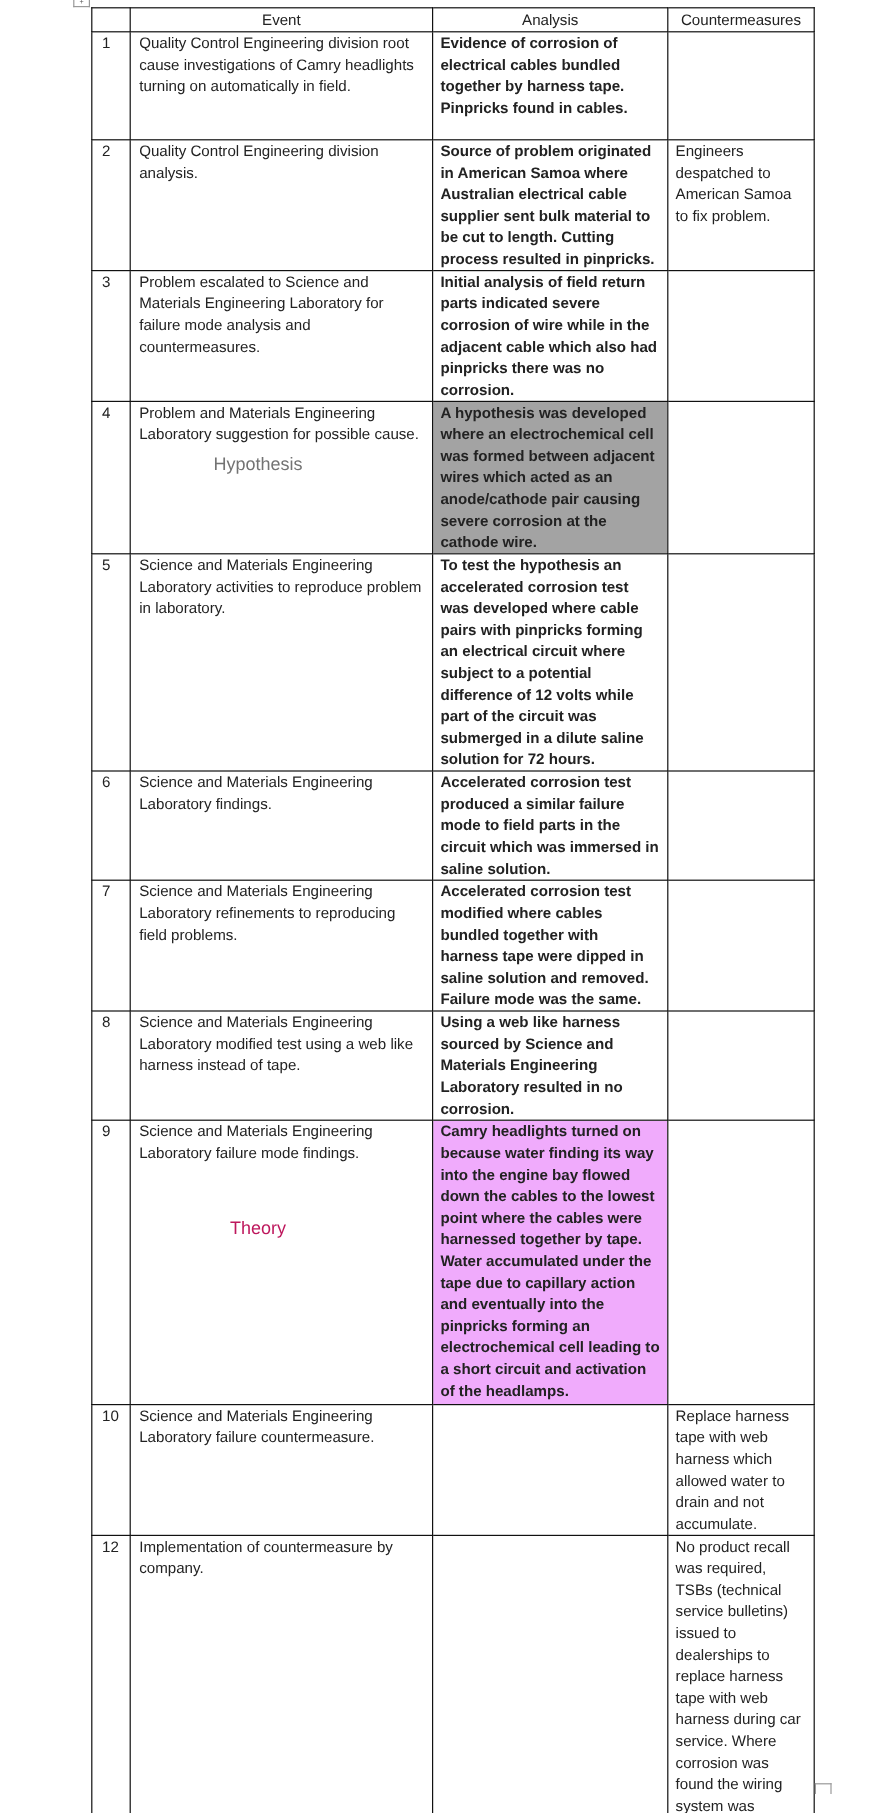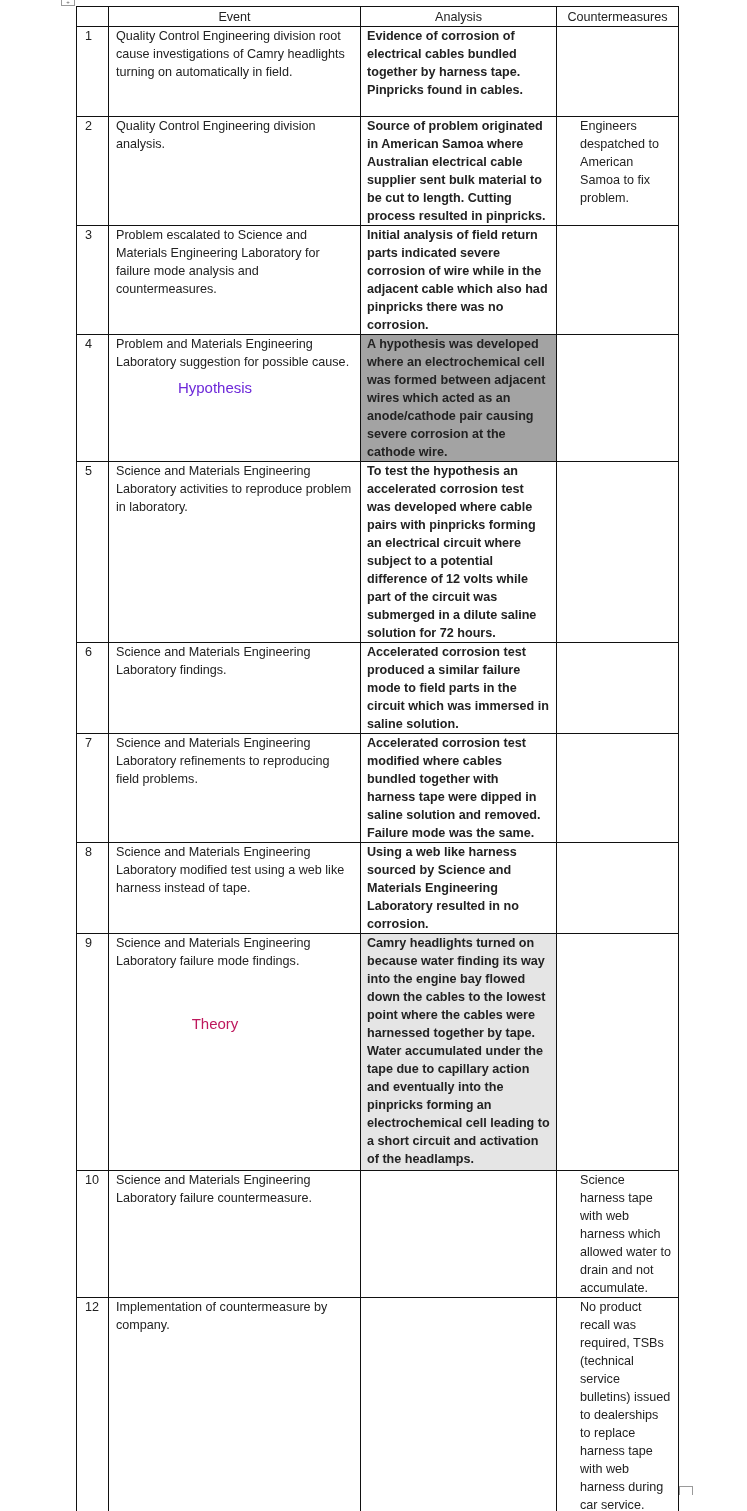--- a/index.html
+++ b/index.html
@@ -31,28 +31,28 @@
     overflow: hidden;
   }
   th { text-align: center; padding: 1px 4px 0 4px; }
   col.c-num { width: 32px; }
   col.c-event { width: 252px; }
   col.c-analysis { width: 196px; }
   col.c-counter { width: 122px; }
   td.num { text-align: left; padding-left: 8px; }
   td.event { padding-left: 7px; }
   td.analysis { padding-left: 6px; font-weight: bold; }
-  td.counter { padding-left: 23px; }
+  td.counter { padding-left: 6px; }
   .hl-green { background: #a3a3a3; }
-  .hl-pink { background: #e5e5e5; }
+  .hl-pink { background: #f0abfc; }
   .tag {
     display: block; text-align: center;
     font-size: 15px; margin-top: 8px; margin-right: 40px;
   }
-  .tag-green { color: #6d28d9; }
+  .tag-green { color: #737373; }
   .tag-red { color: #be185d; margin-top: 45px; }
 </style>
 </head>
 <body>
 
 <div class="anchor">+</div>
 
 <table>
   <colgroup>
     <col class="c-num">
@@ -126,21 +126,21 @@
         <span>Science and Materials Engineering Laboratory failure mode findings.</span>
         <span class="tag tag-red">Theory</span>
       </td>
       <td class="analysis hl-pink">Camry headlights turned on because water finding its way into the engine bay flowed down the cables to the lowest point where the cables were harnessed together by tape. Water accumulated under the tape due to capillary action and eventually into the pinpricks forming an electrochemical cell leading to a short circuit and activation of the headlamps.</td>
       <td class="counter"></td>
     </tr>
     <tr style="height:108px">
       <td class="num">10</td>
       <td class="event">Science and Materials Engineering Laboratory failure countermeasure.</td>
       <td class="analysis"></td>
-      <td class="counter">Science harness tape with web harness which allowed water to drain and not accumulate.</td>
+      <td class="counter">Replace harness tape with web harness which allowed water to drain and not accumulate.</td>
     </tr>
     <tr style="height:250px">
       <td class="num">12</td>
       <td class="event">Implementation of countermeasure by company.</td>
       <td class="analysis"></td>
       <td class="counter">No product recall was required, TSBs (technical service bulletins) issued to dealerships to replace harness tape with web harness during car service. Where corrosion was found the wiring system was replaced.</td>
     </tr>
   </tbody>
 </table>
 

